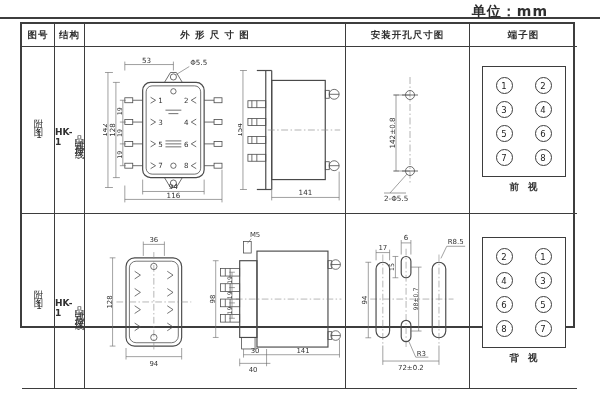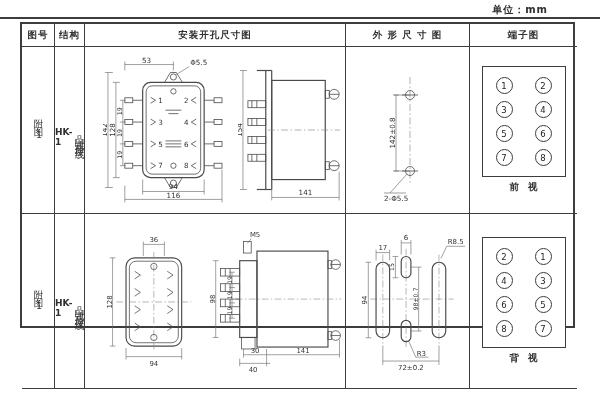--- a/index.html
+++ b/index.html
@@ -1,19 +1,19 @@
 <!DOCTYPE html>
 <html><head>
 <meta charset="utf-8">
 <style>
   html,body{margin:0;padding:0;}
   body{width:600px;height:400px;position:relative;background:#fff;
        font-family:"DejaVu Sans",sans-serif;color:#2f2f2f;overflow:hidden;}
   .top-rule{position:absolute;left:0;top:17px;width:600px;height:2px;background:#3d3d3d;}
-  .unit-label{position:absolute;top:3px;right:52px;font-size:10px;font-weight:600;letter-spacing:1px;}
+  .unit-label{position:absolute;top:3px;right:52px;font-size:14px;font-weight:600;letter-spacing:1px;}
   .dim-table{position:absolute;left:20px;top:22px;width:555px;height:306px;
      display:grid;grid-template-columns:33px 30px 261px 124px 107px;
      grid-template-rows:23px 167px 175px auto;border:2px solid #3d3d3d;box-sizing:border-box;}
   .cell{border-right:1.4px solid #3d3d3d;border-bottom:1.4px solid #3d3d3d;
         display:flex;align-items:center;justify-content:center;position:relative;box-sizing:border-box;overflow:hidden;}
   .cell.last{border-right:none;}
   .cell.stub{border-bottom:none;}
   .hdr{font-size:9.5px;font-weight:600;letter-spacing:1px;white-space:pre;}
   .vtext{writing-mode:vertical-rl;text-orientation:upright;font-size:9.5px;}
   .fig-label{letter-spacing:9px;}
@@ -38,22 +38,22 @@
 </head>
 <body>
 
 <div class="top-rule"></div>
 <div class="unit-label">单位：mm</div>
 
 <div class="dim-table">
 
   <div class="cell hdr">图号</div>
   <div class="cell hdr">结构</div>
+  <div class="cell hdr">外 形 尺 寸 图</div>
   <div class="cell hdr">安装开孔尺寸图</div>
-  <div class="cell hdr">外 形 尺 寸 图</div>
   <div class="cell hdr last">端子图</div>
 
   <div class="cell">
     <span class="vtext fig-label">附图1</span>
   </div>
   <div class="cell struct-cell">
     <span class="model-label">HK-1</span>
     <span class="vtext struct-label">凸出式前接线</span>
   </div>
 

